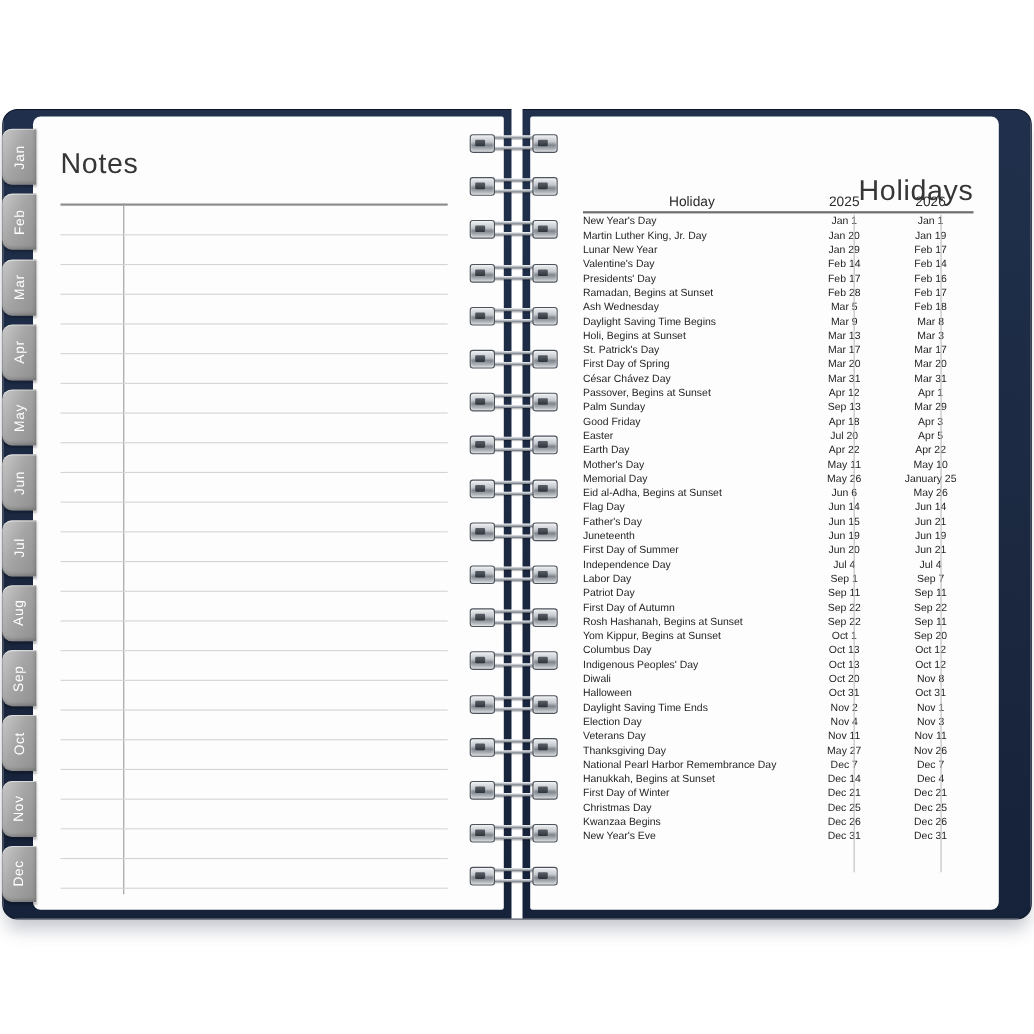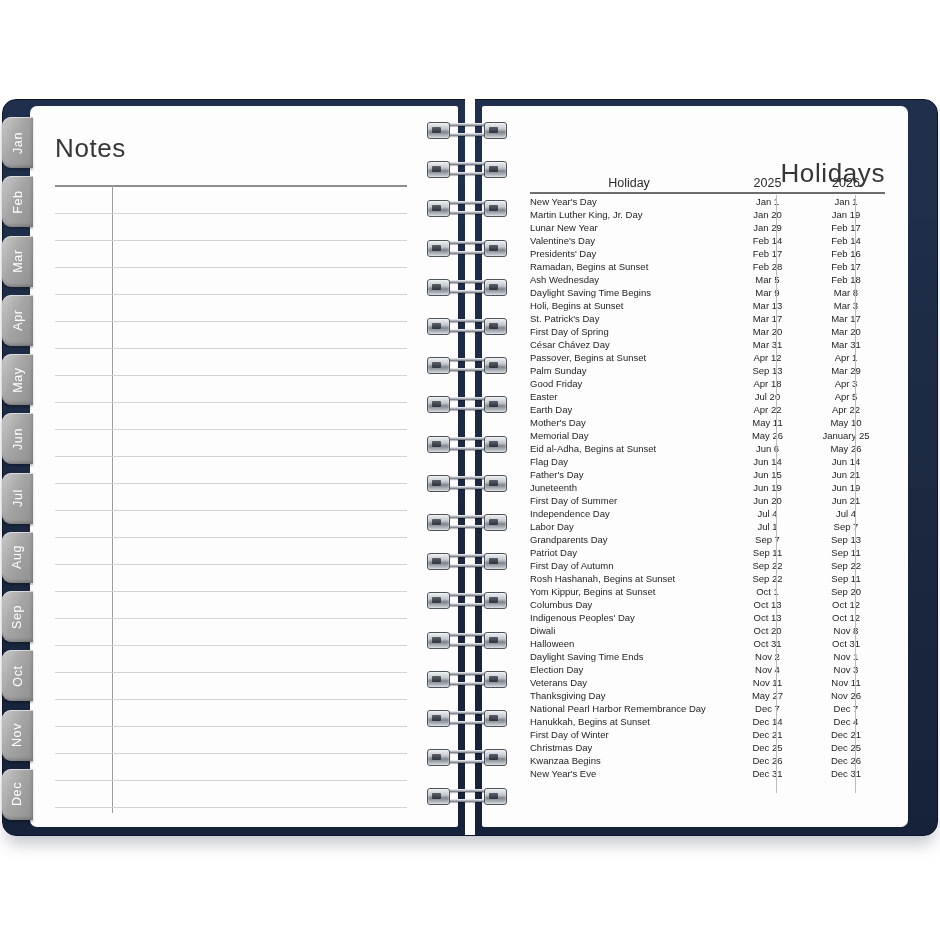--- a/index.html
+++ b/index.html
@@ -238,27 +238,22 @@
           <div class="c1">Jun 20</div>
           <div class="c2">Jun 21</div>
         </div>
         <div class="hrow">
           <div class="c0">Independence Day</div>
           <div class="c1">Jul 4</div>
           <div class="c2">Jul 4</div>
         </div>
         <div class="hrow">
           <div class="c0">Labor Day</div>
-          <div class="c1">Jul 1</div>
+          <div class="c1">Sep 1</div>
           <div class="c2">Sep 7</div>
-        </div>
-        <div class="hrow">
-          <div class="c0">Grandparents Day</div>
-          <div class="c1">Sep 7</div>
-          <div class="c2">Sep 13</div>
         </div>
         <div class="hrow">
           <div class="c0">Patriot Day</div>
           <div class="c1">Sep 11</div>
           <div class="c2">Sep 11</div>
         </div>
         <div class="hrow">
           <div class="c0">First Day of Autumn</div>
           <div class="c1">Sep 22</div>
           <div class="c2">Sep 22</div>

